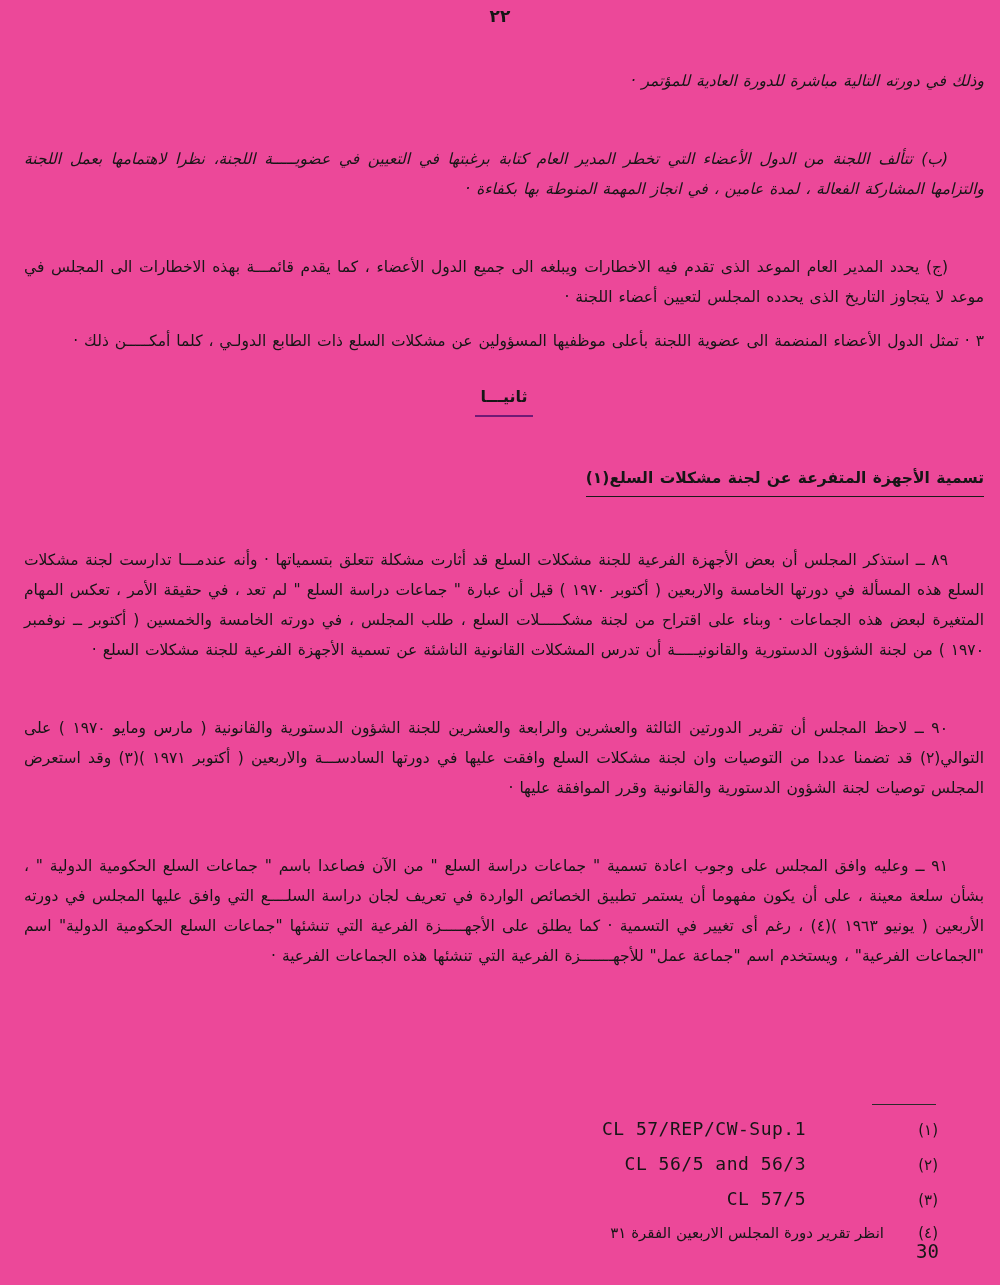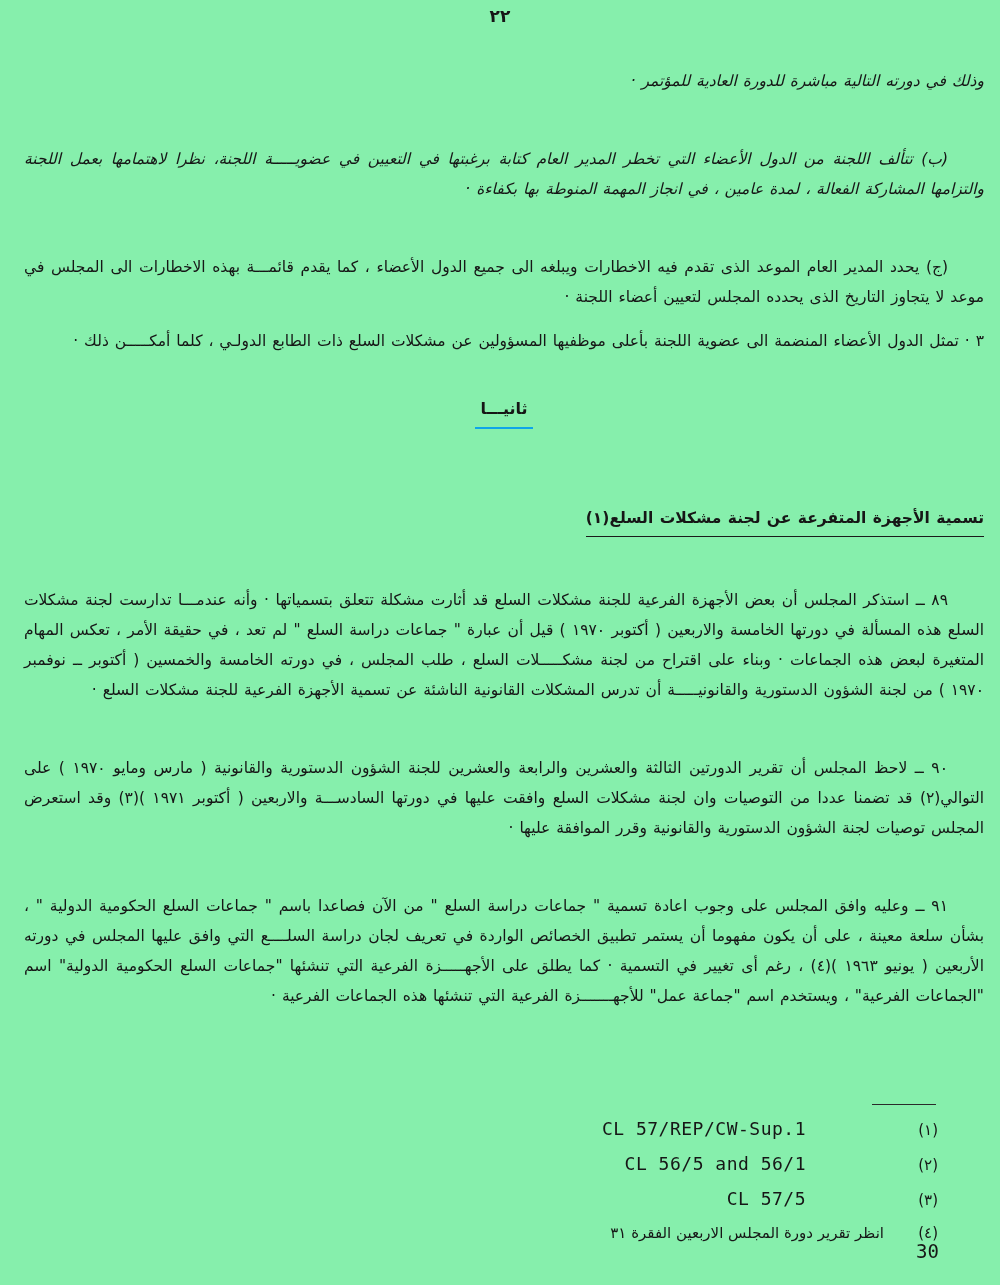--- a/index.html
+++ b/index.html
@@ -4,21 +4,21 @@
 <style>
   * { margin: 0; padding: 0; box-sizing: border-box; }
   html, body { background: #e9e7e1; }
   body { font-family: "DejaVu Sans", sans-serif; }
 
   .page {
     position: relative;
     width: 1000px;
     height: 1285px;
     margin: 0 auto;
-    background: #86efac;
+    background: #ec4899;
     color: #161616;
     overflow: hidden;
   }
 
   .pno-top {
     position: absolute;
     top: 6px;
     left: 0; right: 0;
     text-align: center;
     font-size: 17px;
@@ -36,36 +36,36 @@
     line-height: 30px;
     text-align: justify;
     word-spacing: 1px;
   }
 
   .para { margin: 0; }
   .para.indent { text-indent: 36px; margin-top: 48px; }
 
   .mb-xs { margin-bottom: 3px; font-style: italic; }
   .mb-sm { margin-bottom: 14px; }
-  .mb-md { margin-bottom: 38px; }
+  .mb-md { margin-bottom: 26px; }
 
   .heading-second {
     text-align: center;
     margin: 26px 0 20px 0;
     font-weight: bold;
     font-size: 16px;
   }
   .heading-second .u {
     display: inline-block;
-    border-bottom: 2px solid #0ea5e9;
+    border-bottom: 2px solid #701a75;
     padding: 0 6px 3px 6px;
   }
 
   .section-heading {
-    margin: 74px 0 18px 0;
+    margin: 46px 0 18px 0;
     text-align: right;
     font-size: 15.5px;
     font-weight: bold;
     text-decoration: underline;
   }
   .section-heading .u {
     display: inline-block;
     border-bottom: 1.5px solid #1a1a1a;
     padding-bottom: 3px;
   }
@@ -158,21 +158,21 @@
   <div class="footnotes">
     <div class="fn-sep"></div>
 
     <div class="fn-row">
       <span class="fn-label">(١)</span>
       <span class="fn-text latin">CL 57/REP/CW-Sup.1</span>
     </div>
 
     <div class="fn-row">
       <span class="fn-label">(٢)</span>
-      <span class="fn-text latin">CL 56/5 and 56/1</span>
+      <span class="fn-text latin">CL 56/5 and 56/3</span>
     </div>
 
     <div class="fn-row">
       <span class="fn-label">(٣)</span>
       <span class="fn-text latin">CL 57/5</span>
     </div>
 
     <div class="fn-row">
       <span class="fn-label">(٤)</span>
       <span class="fn-text arabic">انظر تقرير دورة المجلس الاربعين الفقرة ٣١</span>

